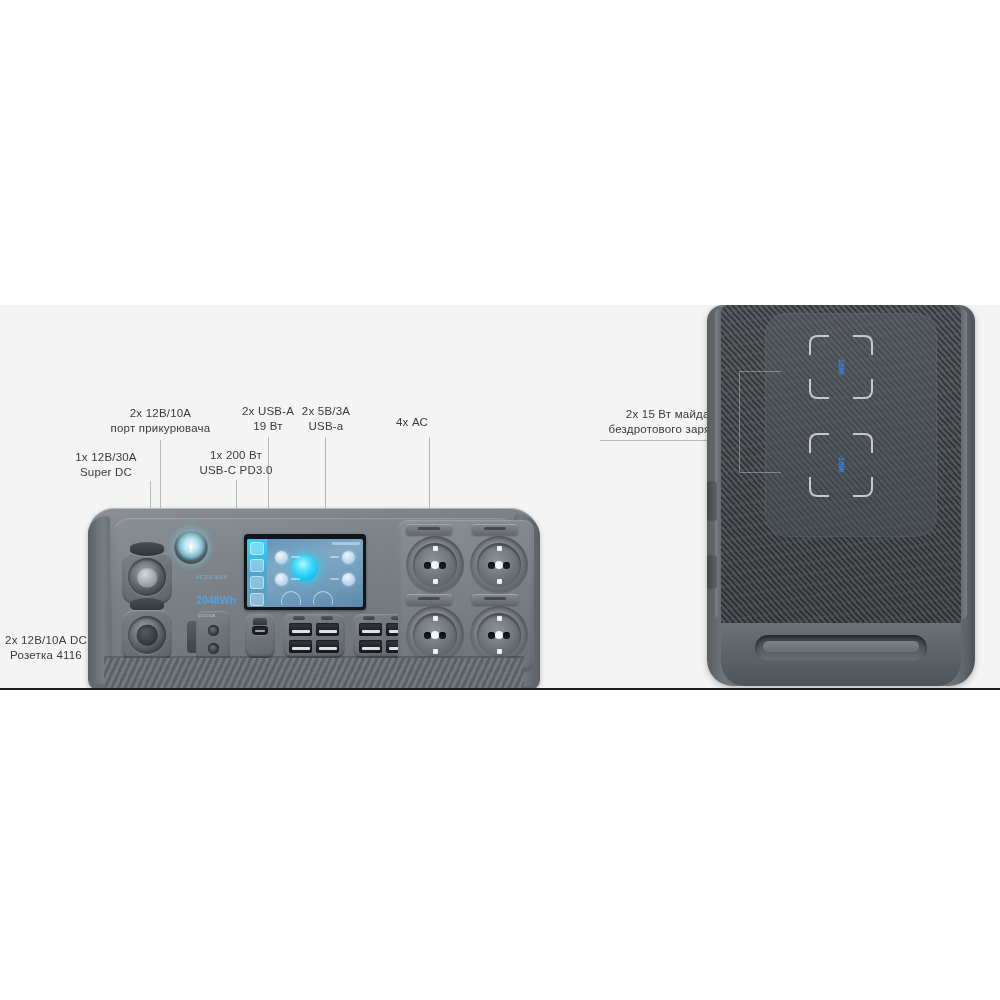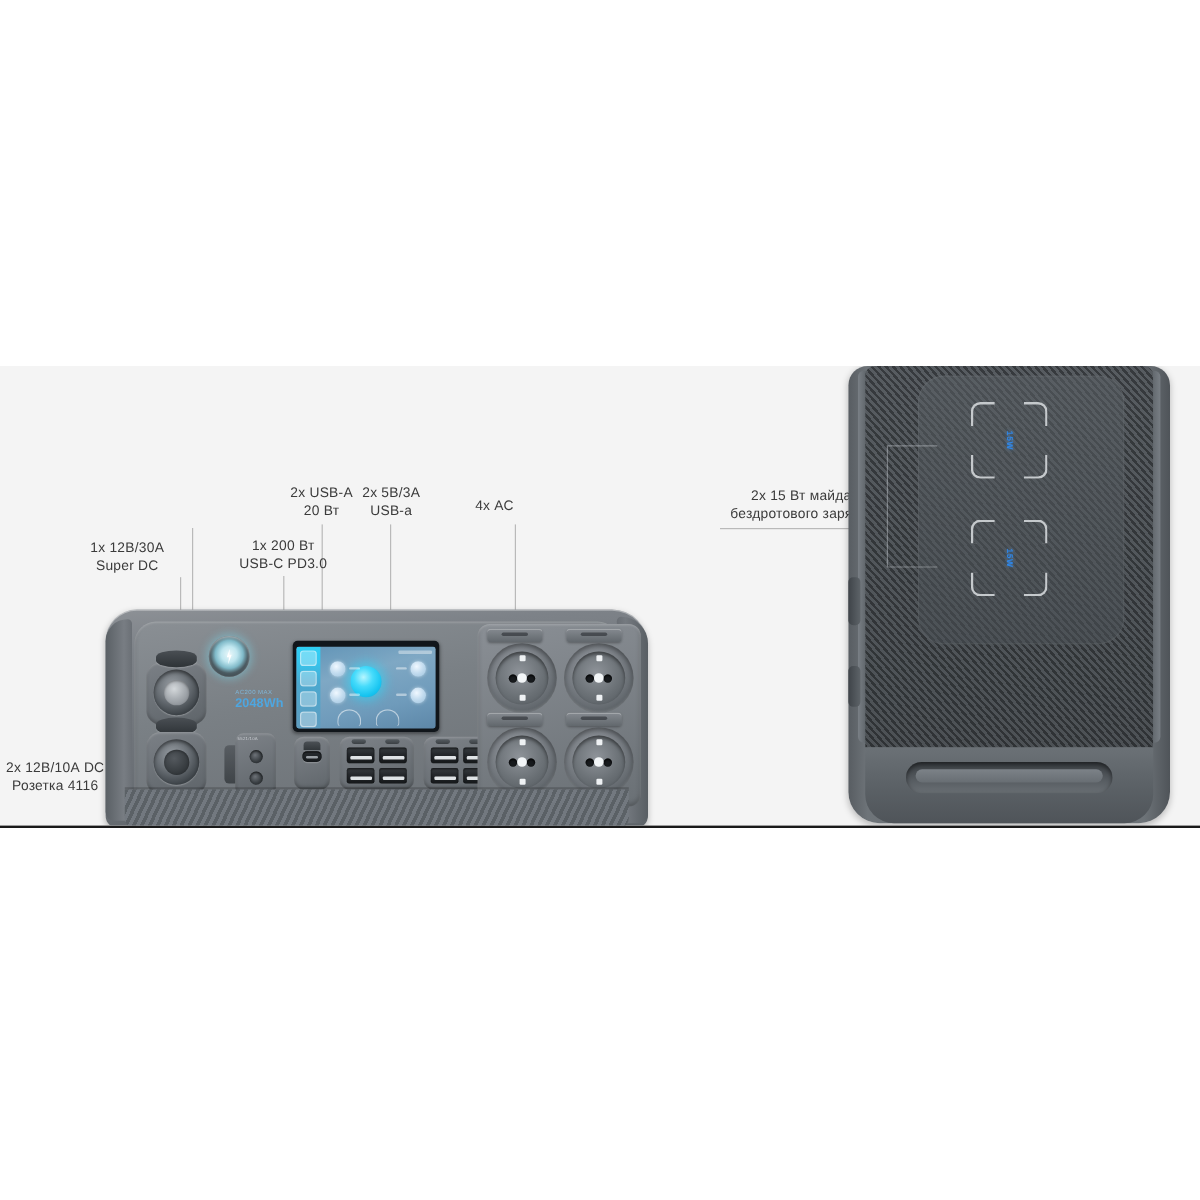--- a/index.html
+++ b/index.html
@@ -188,21 +188,21 @@
     position: absolute; right: 3px; top: 3px; width: 28px; height: 3px;
     background: rgba(255,255,255,.4); border-radius: 1px;
   }
 
   
   .model {
     position: absolute; left: 84px; top: 57px; width: 54px;
     text-align: left; line-height: 1;
   }
   .model .m1 { display:block; color:#7fb6d8; font-size: 5px; letter-spacing: .4px; }
-  .model .m2 { display:block; color:#4ea6e0; font-size: 10.5px; font-weight: bold; letter-spacing: .1px; margin-top: 1px;}
+  .model .m2 { display:block; color:#4ea6e0; font-size: 10.5px; font-weight: bold; letter-spacing: .1px; margin-top: 15px;}
 
   
   .usb-well {
     position: absolute; top: 96px; height: 44px;
     background: linear-gradient(160deg,#7e8389,#60666b);
     border-radius: 8px;
     box-shadow: inset 0 1px 2px rgba(255,255,255,.2), inset 0 -2px 3px rgba(0,0,0,.28);
   }
   .usbc-well { left: 133px; width: 30px; }
   .usba1 { left: 171px; width: 62px; }
@@ -362,29 +362,33 @@
     <div class="lead v" style="left:211px; top:318px; height:33px;"></div>
 
     <div class="lead h" style="left:600px; top:135px; width:200px;"></div>
     <div class="lead v" style="left:800px; top:102px; height:34px;"></div>
 
     <div class="label c" style="left:58px; top:145px; width:96px;">
       <span class="l1">1x 12В/30А</span>
       <span class="l2">Super DC</span>
     </div>
 
+    <div class="label c" style="left:88px; top:101px; width:145px;">
+      <span class="l1">2х 12В/10А</span>
+      <span class="l2">порт прикурювача</span>
+    </div>
 
     <div class="label c" style="left:176px; top:143px; width:120px;">
       <span class="l1">1х 200 Вт</span>
       <span class="l2">USB-C PD3.0</span>
     </div>
 
     <div class="label c" style="left:226px; top:99px; width:84px;">
       <span class="l1">2х USB-A</span>
-      <span class="l2">20 Вт</span>
+      <span class="l2">19 Вт</span>
     </div>
 
     <div class="label c" style="left:286px; top:99px; width:80px;">
       <span class="l1">2х  5В/3А</span>
       <span class="l2">USB-a</span>
     </div>
 
     <div class="label c" style="left:377px; top:110px; width:70px;">
       <span class="l1">4х АС</span>
     </div>

